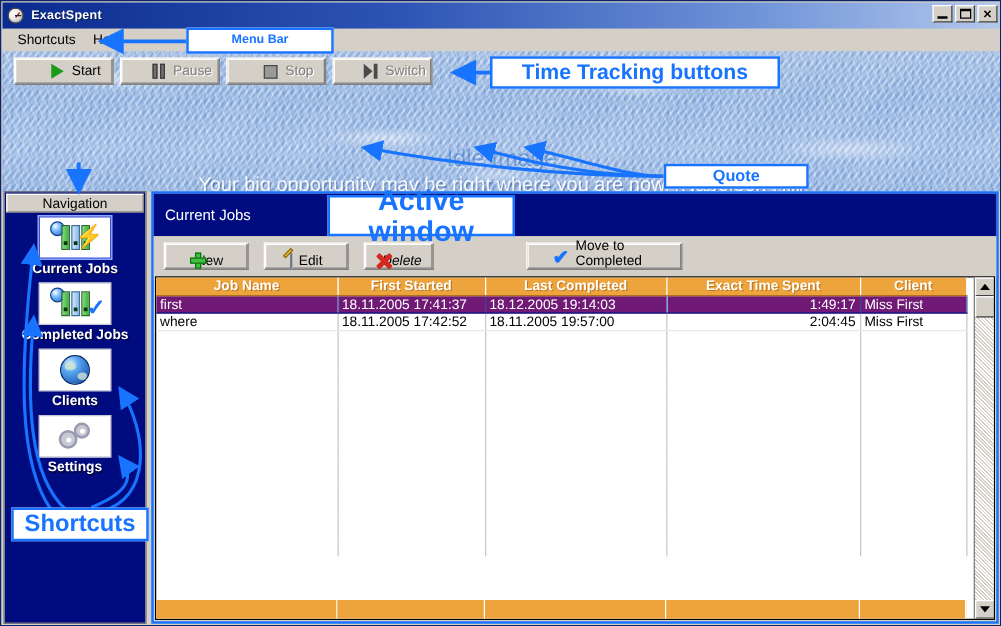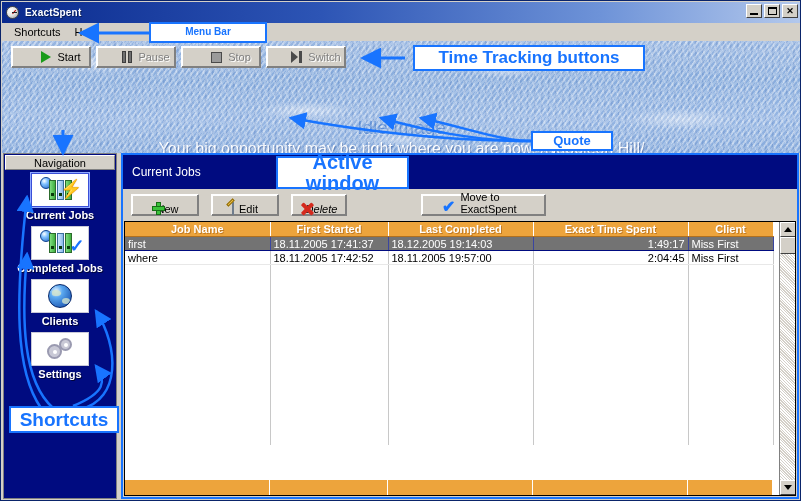--- a/index.html
+++ b/index.html
@@ -216,21 +216,21 @@
     background:#eda43c;color:#ffffff;font-weight:bold;font-size:11px;
     height:14px;text-align:center;
     border-right:1px solid #ffffff;border-bottom:1px solid #b07020;
     text-shadow:1px 1px 0 rgba(150,80,10,.5);
     box-sizing:border-box;
   }
   table.jobs td{
     height:14px;border-right:1px solid #c8c8c8;border-bottom:1px solid #e8e8e8;
     padding:0 3px;color:#000;white-space:nowrap;overflow:hidden;box-sizing:border-box;
   }
-  table.jobs tr.sel td{background:#737373;color:#ffffff;border-bottom-color:#000b80;border-right-color:#3a45a0;}
+  table.jobs tr.sel td{background:#701a75;color:#ffffff;border-bottom-color:#000b80;border-right-color:#3a45a0;}
   td.num{text-align:right;margin-left:16px;}
   .grid-filler{border-collapse:collapse;width:648px;table-layout:fixed;}
   .grid-filler td{height:15px;border-right:1px solid #c8c8c8;box-sizing:border-box;}
   .grid-foot{
     position:absolute;left:0;bottom:0;width:648px;height:15px;display:flex;
   }
   .grid-foot div{background:#eda43c;border-right:1px solid #ffffff;height:15px;box-sizing:border-box;}
   .vscroll{
     position:absolute;right:0;top:0;width:16px;height:273px;background:#d4d0c8;
     background-image:repeating-linear-gradient(45deg,#ffffff 0 1px,#d4d0c8 1px 2px);
@@ -377,21 +377,21 @@
       </div>
       <div class="tbtn w-del">
         <span class="ico-x">
             <i></i>
             <i></i>
           </span>
         <span>Delete</span>
       </div>
       <div class="tbtn w-move">
         <span class="ico-check">✔</span>
-        <span>Move to ExactSpent</span>
+        <span>Move to Completed</span>
       </div>
     </div>
 
     <div class="grid">
       <table class="jobs">
         <colgroup>
           <col style="width:145px">
             <col style="width:118px">
             <col style="width:145px">
             <col style="width:155px">
@@ -558,22 +558,22 @@
     <path d="M530,140 C500,140 470,128 420,117" stroke="#1874ff" stroke-width="2.5" fill="none" marker-end="url(#ah)"></path>
 
     <path d="M40,407 C14,370 14,300 26,196" stroke="#1874ff" stroke-width="2.5" fill="none" marker-end="url(#ah)"></path>
     <path d="M52,407 C22,380 20,320 26,253" stroke="#1874ff" stroke-width="2.5" fill="none" marker-end="url(#ah)"></path>
     <path d="M72,405 C104,392 106,380 95,365" stroke="#1874ff" stroke-width="2.5" fill="none" marker-end="url(#ah)"></path>
     <path d="M80,408 C120,398 118,346 95,310" stroke="#1874ff" stroke-width="2.5" fill="none" marker-end="url(#ah)"></path>
   </svg>
 
   <div class="callout" style="left:148px;top:21px;width:118px;height:21px;font-size:10px;">Menu Bar</div>
 
-  <div class="callout" style="left:412px;top:44px;width:232px;height:26px;font-size:17px;">Time Tracking buttons</div>
-
-
-  <div class="callout" style="left:530px;top:130px;width:82px;height:20px;font-size:13px;text-align:right;">Quote</div>
+  <div class="callout" style="left:391px;top:44px;width:232px;height:26px;font-size:17px;">Time Tracking buttons</div>
+
+
+  <div class="callout" style="left:530px;top:130px;width:116px;height:20px;font-size:13px;text-align:right;">Quote</div>
 
   <div class="callout" style="left:8px;top:405px;width:110px;height:27px;font-size:19px;">Shortcuts</div>
 
-  <div class="callout" style="left:275px;top:155px;width:133px;height:33px;font-size:20px;">Active window</div>
+  <div class="callout" style="left:261px;top:155px;width:150px;height:33px;font-size:23px;">Active window</div>
 
 </div>
 
 </body></html>

